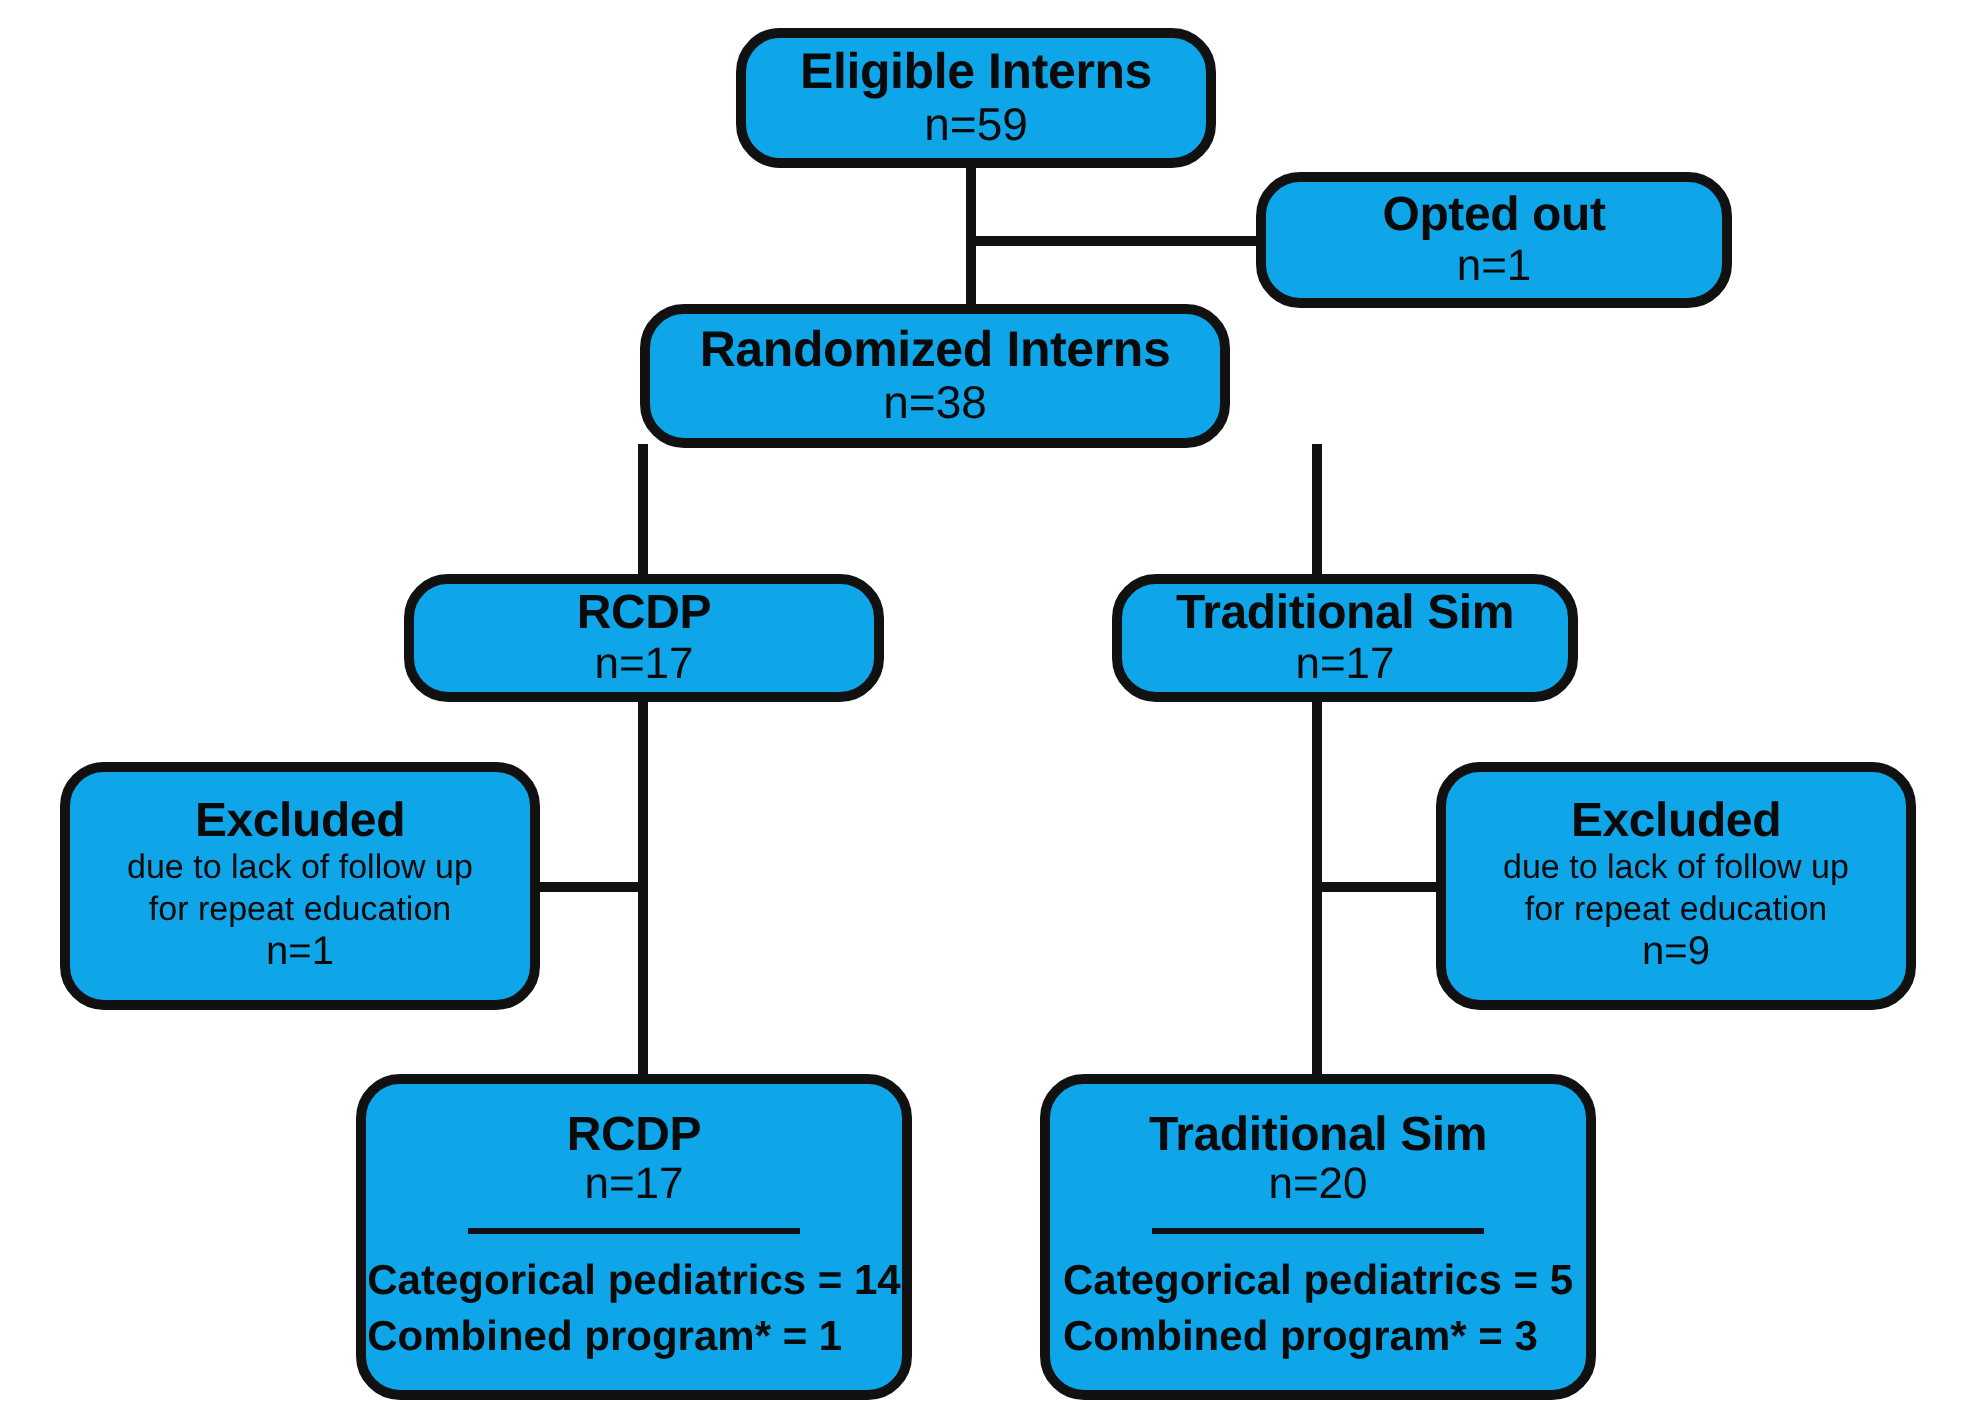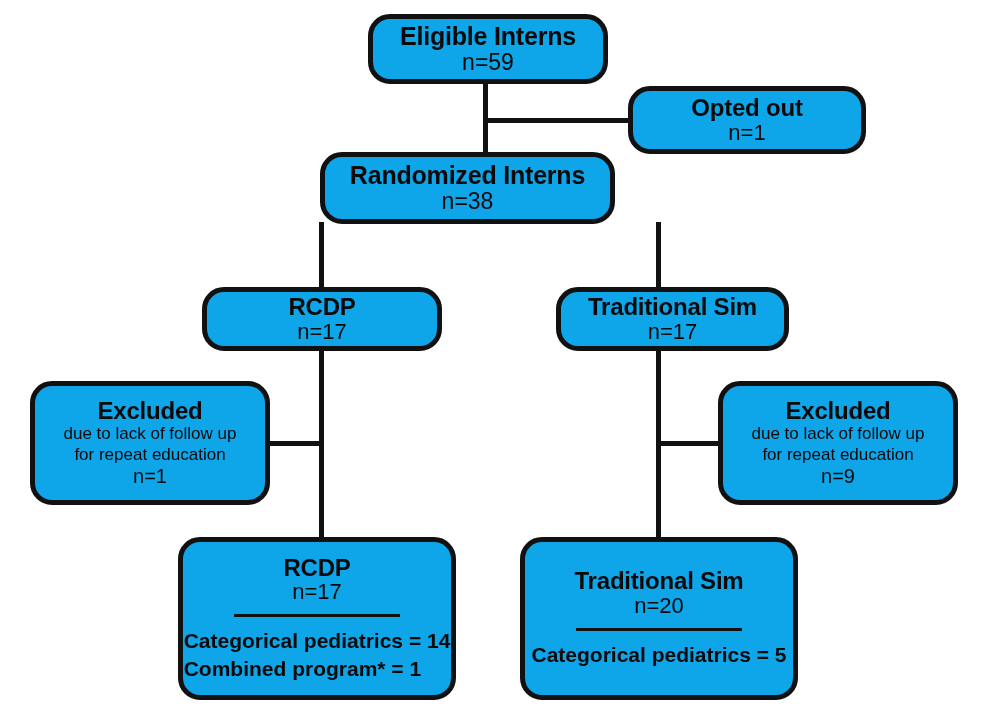--- a/index.html
+++ b/index.html
@@ -140,16 +140,17 @@
       <div class="det">Combined program* = 1</div>
     </div>
   </div>
 
   <div class="node" style="left:520px; top:537px; width:278px; height:163px;">
     <div class="title t-md">Traditional Sim</div>
     <div class="count n-md">n=20</div>
     <div class="divider"></div>
     <div class="details">
       <div class="det">Categorical pediatrics = 5</div>
+      <div class="det">Combined program* = 3</div>
     </div>
   </div>
 
 </div>
 
 </body></html>

